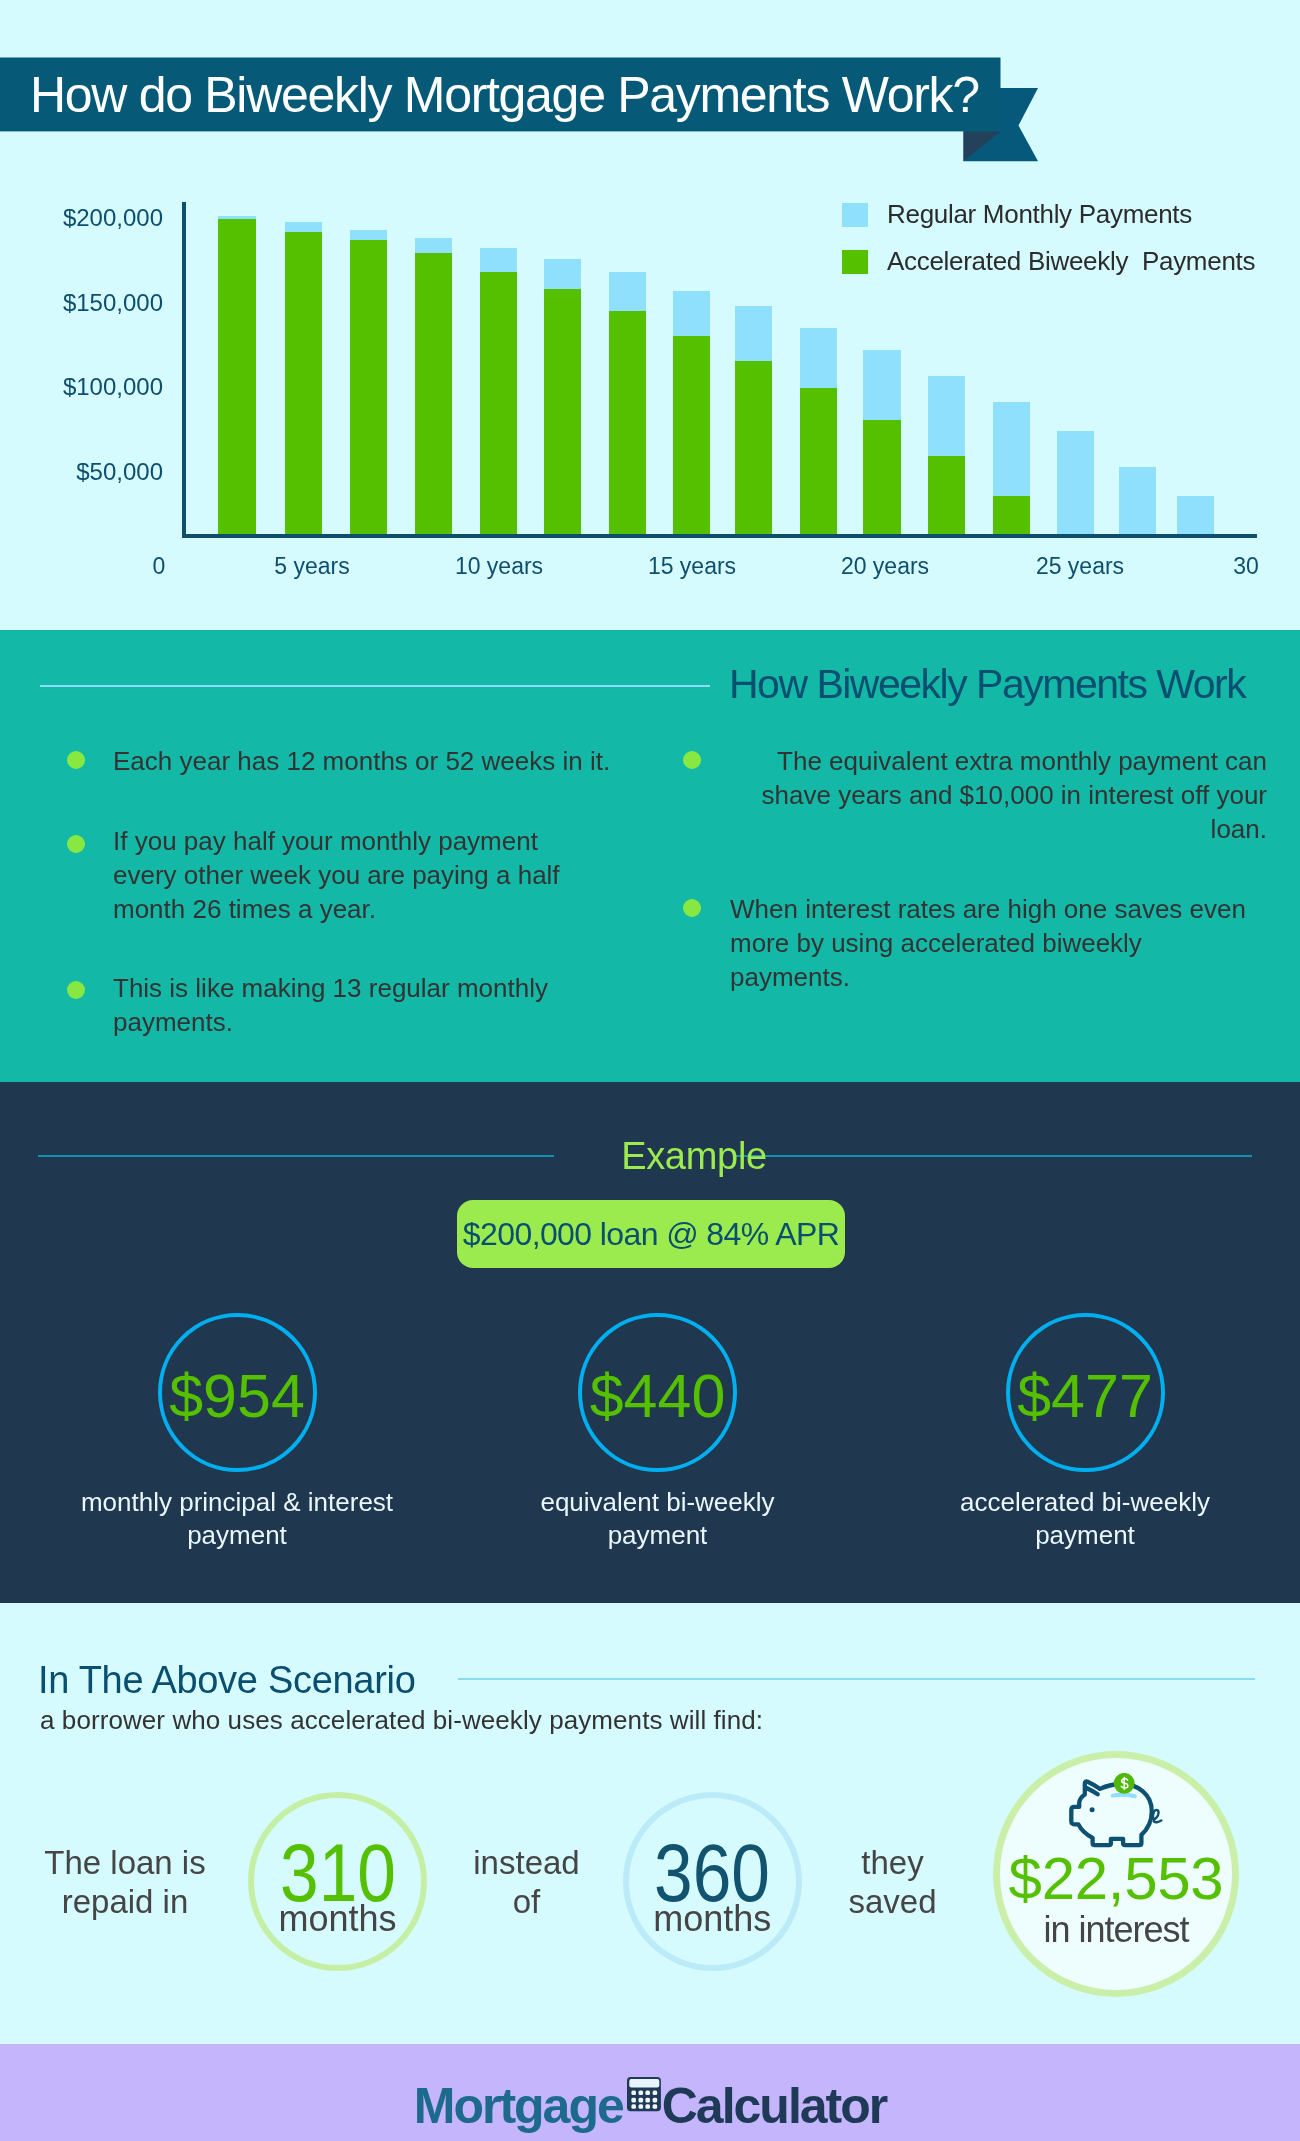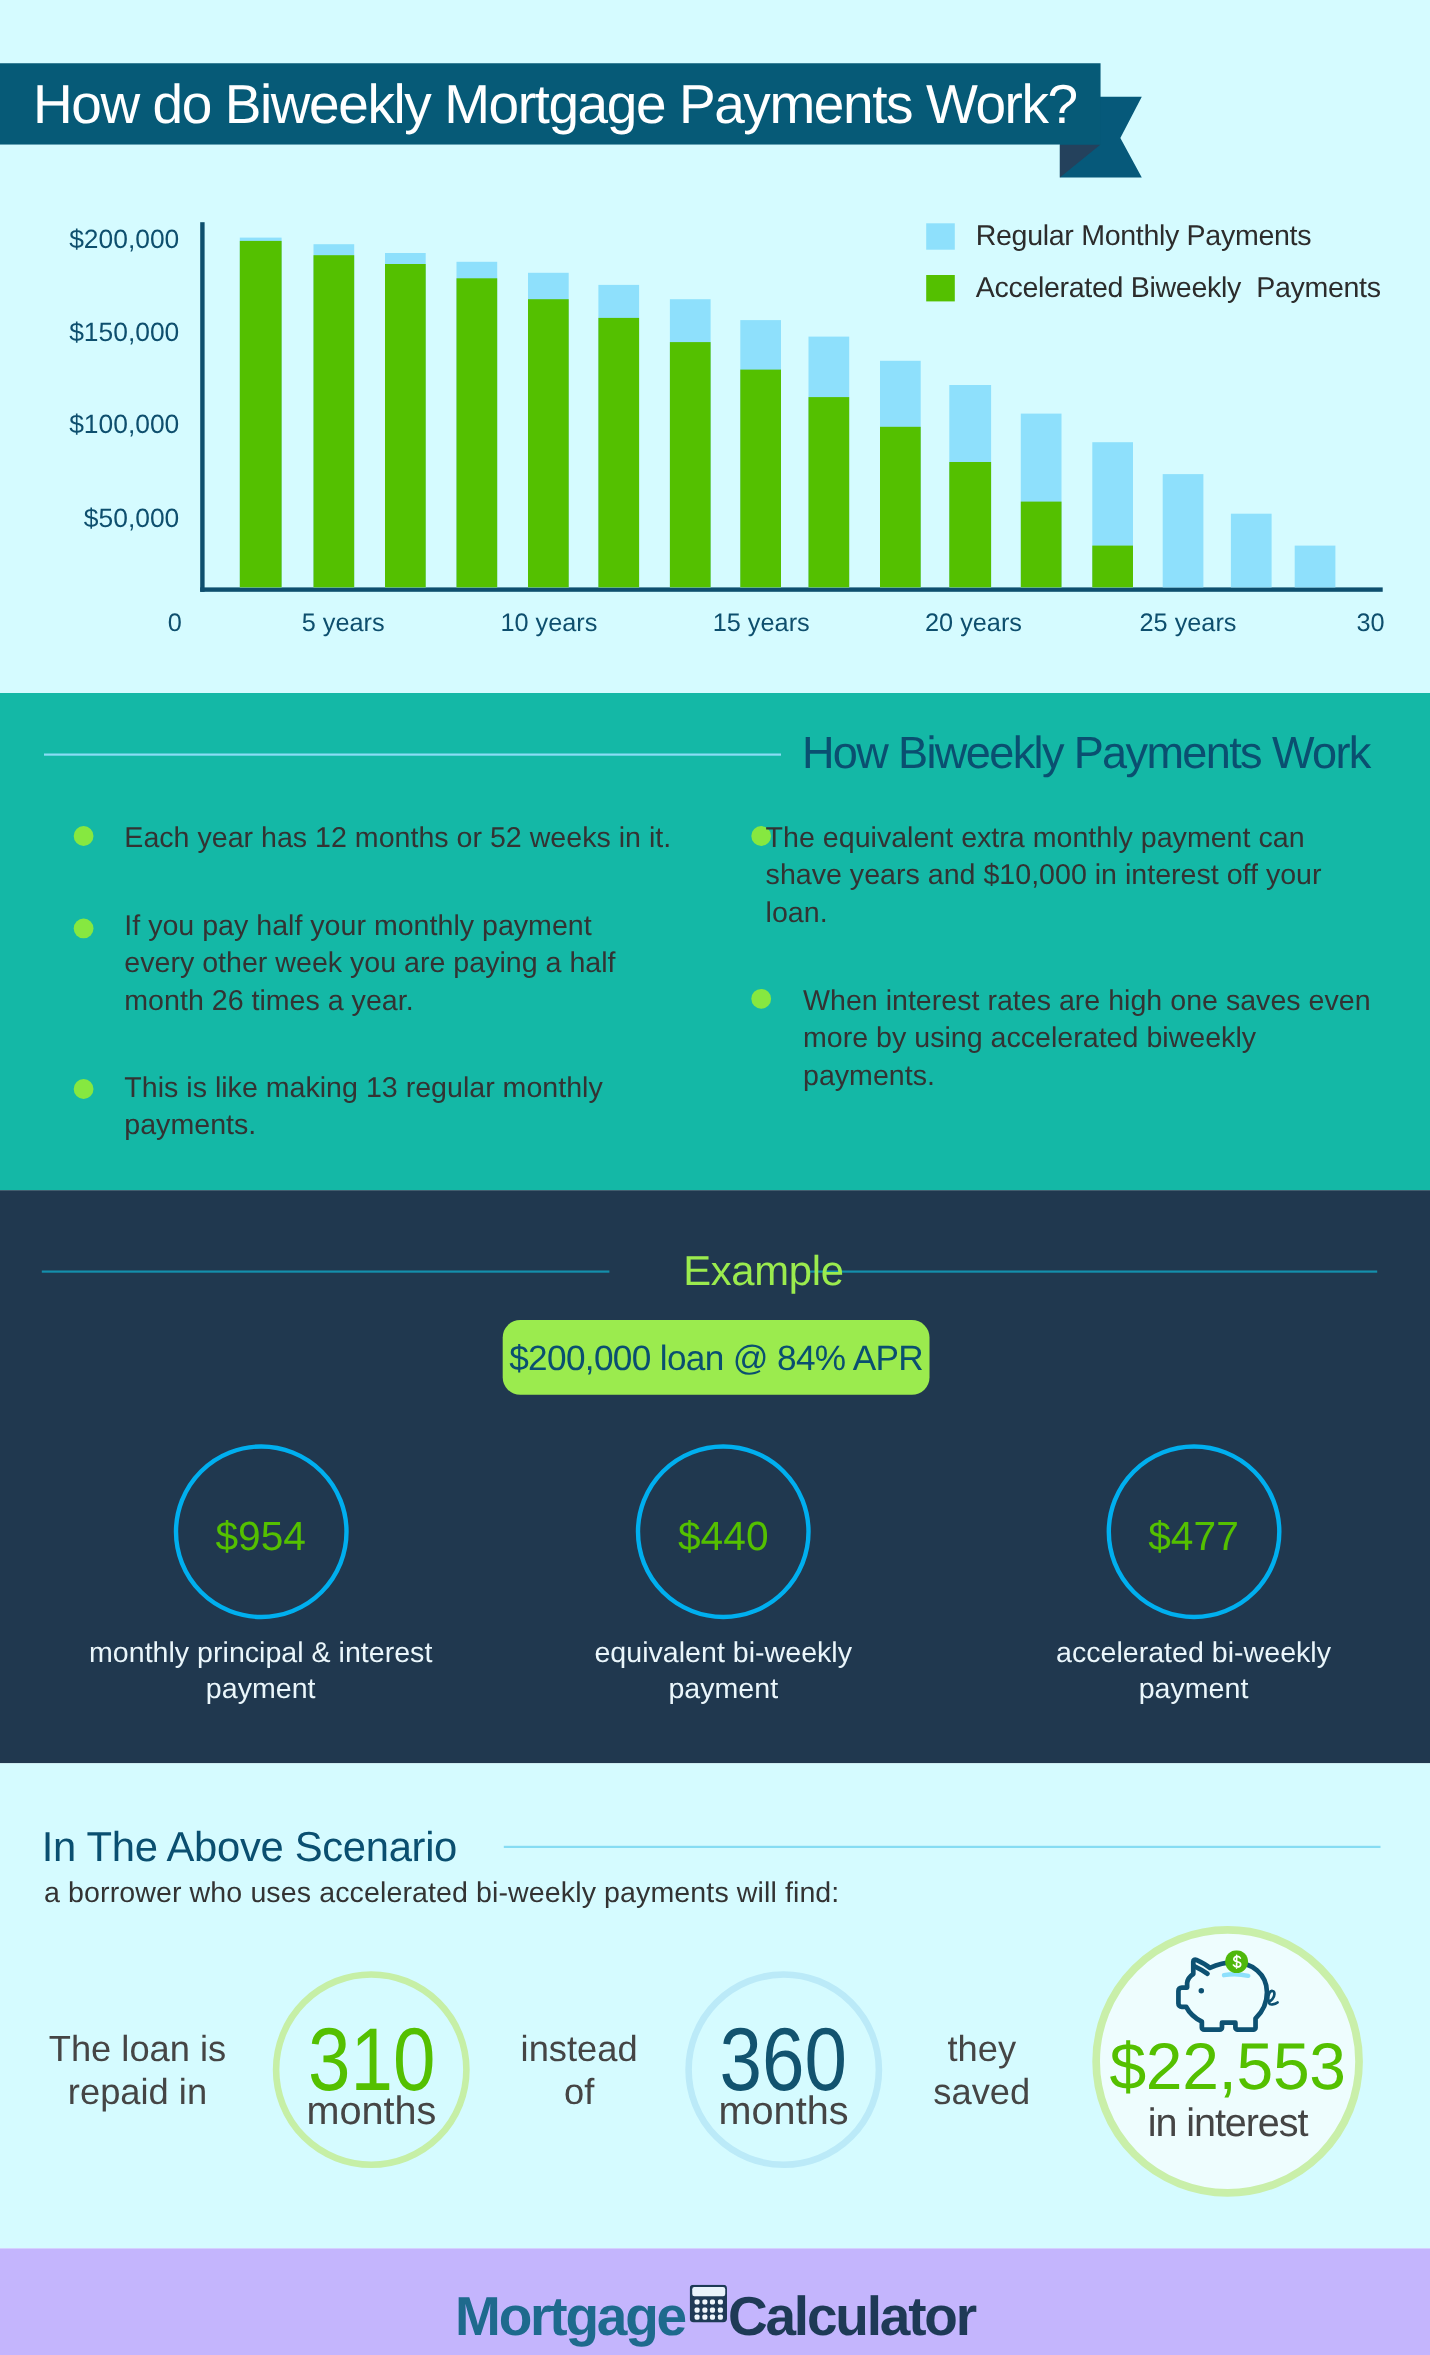--- a/index.html
+++ b/index.html
@@ -28,21 +28,21 @@
   .bullet{position:absolute;width:18px;height:18px;border-radius:50%;background:#86E840;}
   .fact-tx{position:absolute;font-size:26px;line-height:34px;color:#333333;}
 
   
   .sec-ex{position:absolute;left:0;top:1082px;width:1300px;height:521px;background:#20384F;}
   .ex-rule{position:absolute;top:73px;height:2px;background:#148FAC;}
   .ex-h{position:absolute;left:0;top:53px;width:1300px;text-align:center;font-size:38px;letter-spacing:-0.3px;color:#9BEB4E;margin-left:44px;}
   .ex-pill{position:absolute;left:457px;top:118px;width:388px;height:68px;border-radius:16px;background:#9BEB4E;
            text-align:center;line-height:68px;font-size:32px;letter-spacing:-0.6px;color:#0A4F70;white-space:nowrap;}
   .ex-circle{position:absolute;width:159px;height:159px;border-radius:50%;border:4px solid #00AFEF;box-sizing:border-box;}
-  .ex-val{position:absolute;width:200px;text-align:center;font-size:37px;line-height:55px;color:#54C000;}
+  .ex-val{position:absolute;width:200px;text-align:center;font-size:61px;line-height:55px;color:#54C000;}
     .ex-cap{position:absolute;width:330px;text-align:center;font-size:26px;line-height:33px;color:#EAF6FB;}
 
   
   .sec-sc{position:absolute;left:0;top:1603px;width:1300px;height:441px;background:#D5FBFF;}
   .sc-h{position:absolute;left:38px;top:56px;font-size:38px;letter-spacing:-0.3px;color:#0A4F70;white-space:nowrap;}
   .sc-rule{position:absolute;left:458px;top:75px;width:797px;height:2px;background:#86DCF3;}
   .sc-sub{position:absolute;left:40px;top:102px;font-size:26px;letter-spacing:0.08px;color:#333333;white-space:nowrap;}
   .sc-lab{position:absolute;text-align:center;font-size:33px;line-height:39px;color:#454545;}
   .sc-circle{position:absolute;border-radius:50%;box-sizing:border-box;}
   .sc-val{position:absolute;text-align:center;white-space:nowrap;}
@@ -127,21 +127,21 @@
     <div class="facts-h">How Biweekly Payments Work</div>
 
     <div class="bullet" style="left:67px;top:121px;"></div>
     <div class="fact-tx" style="left:113px;top:114px;width:510px;">Each year has 12 months or 52 weeks in it.</div>
     <div class="bullet" style="left:67px;top:205px;"></div>
     <div class="fact-tx" style="left:113px;top:194px;width:470px;">If you pay half your monthly payment every other week you are paying a half month 26 times a year.</div>
     <div class="bullet" style="left:67px;top:351px;"></div>
     <div class="fact-tx" style="left:113px;top:341px;width:470px;">This is like making 13 regular monthly payments.</div>
 
     <div class="bullet" style="left:683px;top:121px;"></div>
-    <div class="fact-tx" style="left:696px;top:114px;width:515px;">The equivalent extra monthly payment can shave years and $10,000 in interest off your loan.</div>
+    <div class="fact-tx" style="left:752px;top:114px;width:515px;text-align:right;">The equivalent extra monthly payment can shave years and $10,000 in interest off your loan.</div>
     <div class="bullet" style="left:683px;top:269px;"></div>
     <div class="fact-tx" style="left:730px;top:262px;width:525px;">When interest rates are high one saves even more by using accelerated biweekly payments.</div>
   </div>
 
   <div class="sec-ex">
     <div class="ex-rule" style="left:38px;width:516px;"></div>
     <div class="ex-rule" style="left:736px;width:516px;"></div>
     <div class="ex-h">Example</div>
     <div class="ex-pill">$200,000 loan @ 84% APR</div>
     <div id="ex-items">

